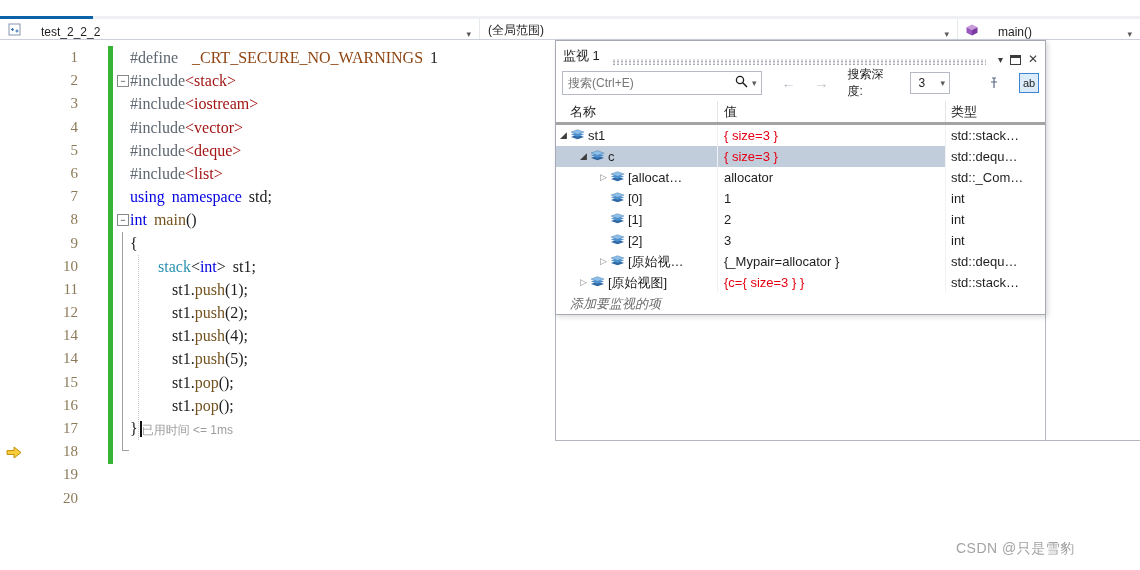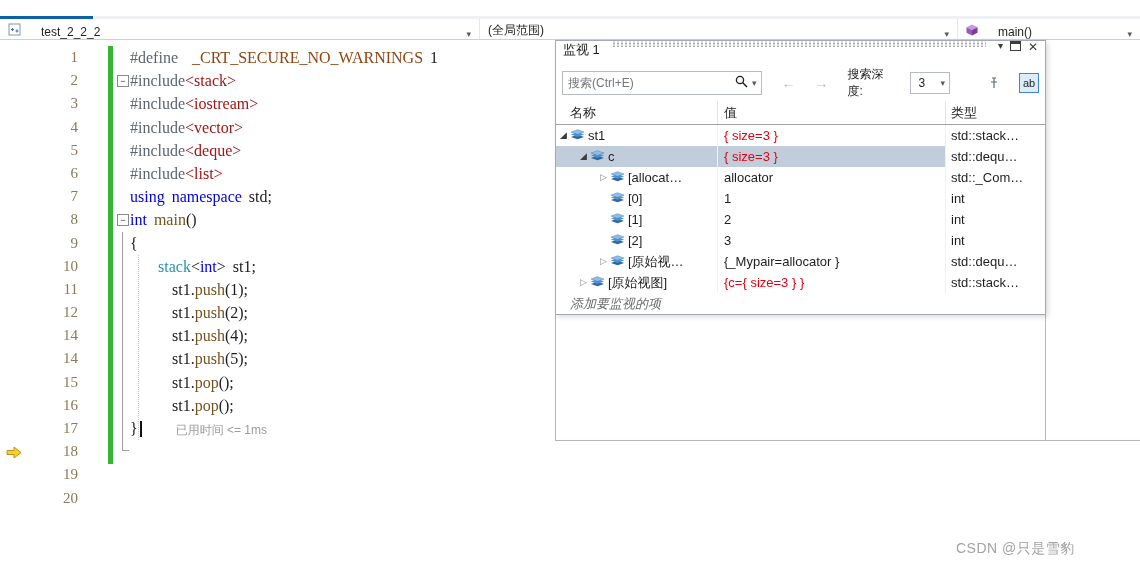--- a/index.html
+++ b/index.html
@@ -24,42 +24,42 @@
   .ln-num{height:23.2px;line-height:23.2px;text-align:right;padding-right:12px;font-family:"Liberation Serif","DejaVu Serif",serif;font-size:15px;color:var(--lineNum)}
   .change-bar{position:absolute;left:108px;width:5px;background:var(--changeBar)}
   .fold-box{position:absolute;left:117px;width:12px;height:12px;border:1px solid #8a8a8a;background:#fff;color:#333;font-size:9px;line-height:10px;text-align:center}
   .fold-line{position:absolute;left:122px;width:7px;border-left:1px solid #a0a0a0;border-bottom:1px solid #a0a0a0}
   .indent-guide{position:absolute;left:138px;width:0;border-left:1px dotted #c9c9c9}
   .code-area{position:absolute;left:130px;top:6px;right:0}
   .code-line{height:23.2px;line-height:23.2px;white-space:pre;font-family:"Liberation Serif","DejaVu Serif",serif;font-size:16px;word-spacing:3px;color:var(--plain)}
   .tok-pp{color:var(--pp)} .tok-kw{color:var(--kw)} .tok-inc{color:var(--inc)}
   .tok-macro{color:var(--macro)} .tok-typeName{color:var(--typeName)} .tok-fn{color:var(--fn)} .tok-plain{color:var(--plain)}
   .caret{display:inline-block;width:2px;height:16px;background:#111;vertical-align:-3px;margin-left:2px}
-  .perf-tip{font-family:"Liberation Sans",sans-serif;font-size:12px;color:var(--grayText);margin-left:34px;word-spacing:0}
+  .perf-tip{font-family:"Liberation Sans",sans-serif;font-size:12px;color:var(--grayText);word-spacing:0}
   .exec-arrow{position:absolute;left:6px;width:16px;height:13px}
 
   
   .dock-frame{position:absolute;left:555px;top:40px;width:491px;height:401px;border:1px solid var(--frameBorder);pointer-events:none}
   .dock-ext{position:absolute;left:1046px;top:440px;width:94px;height:0;border-top:1px solid var(--frameBorder)}
 
   
   .watch{position:absolute;left:555px;top:40px;width:491px;height:275px;background:#fff;border:1px solid var(--watchBorder);box-shadow:2px 2px 5px rgba(0,0,0,.15);font-size:13px;color:#1e1e1e}
-  .w-title{height:24px;display:flex;align-items:flex-start;padding:0 7px;gap:7px}
+  .w-title{height:24px;display:flex;align-items:flex-end;padding:0 7px;gap:7px}
   .drag-dots{flex:1;height:6px;margin:0 5px;background-image:radial-gradient(circle,#a9aab3 1px,transparent 1.2px);background-size:4px 3px;background-position:0 1px}
   .w-btn{color:#3c3c3c;font-size:10px;line-height:1;display:flex;align-items:center}
   .w-search{height:36px;display:flex;align-items:center;padding:0 6px;gap:19px}
   .search-box{width:232px;height:24px;border:1px solid #b5bac6;display:flex;align-items:center;padding:0 5px;gap:4px;background:#fff}
   .search-box input{flex:1;border:none;outline:none;font-size:12px;min-width:0;font-family:inherit;background:transparent}
   .search-box input::placeholder{color:#767676}
   .nav-arrow{color:#b6bac2;font-size:14px;line-height:1}
   .depth-label{font-size:12px}
   .depth-dd{width:44px;height:22px;border:1px solid #b5bac6;display:flex;align-items:center;padding:0 4px 0 7px;font-size:12px;background:#fff}
   .spacer{flex:1}
   .fmt-toggle{width:23px;height:20px;border:1px solid var(--toggleBorder);background:var(--toggleBg);display:flex;align-items:center;justify-content:center;font-size:11px;color:#1e1e1e}
-  .w-head{height:24px;display:flex;align-items:stretch;border-bottom:1px solid #a3a3a3}
+  .w-head{height:24px;display:flex;align-items:stretch;border-bottom:3px solid #a3a3a3}
   .w-cell{overflow:hidden;white-space:nowrap}
   .w-name{width:162px}.w-value{width:228px;padding-left:6px}.w-type{flex:1;padding-left:5px}
   .hc{display:flex;align-items:center;font-size:13px}
   .w-head .w-name{padding-left:14px}
   .w-head .w-name,.w-head .w-value{border-right:1px solid #e3e3e9}
   .w-rows{}
   .w-row{height:21px;display:flex;align-items:stretch}
   .w-row .w-cell{display:flex;align-items:center}
   .w-row .w-name,.w-row .w-value{border-right:1px solid #f2f2f6}
   .w-row.sel .w-name,.w-row.sel .w-value{background:var(--selRow)}

